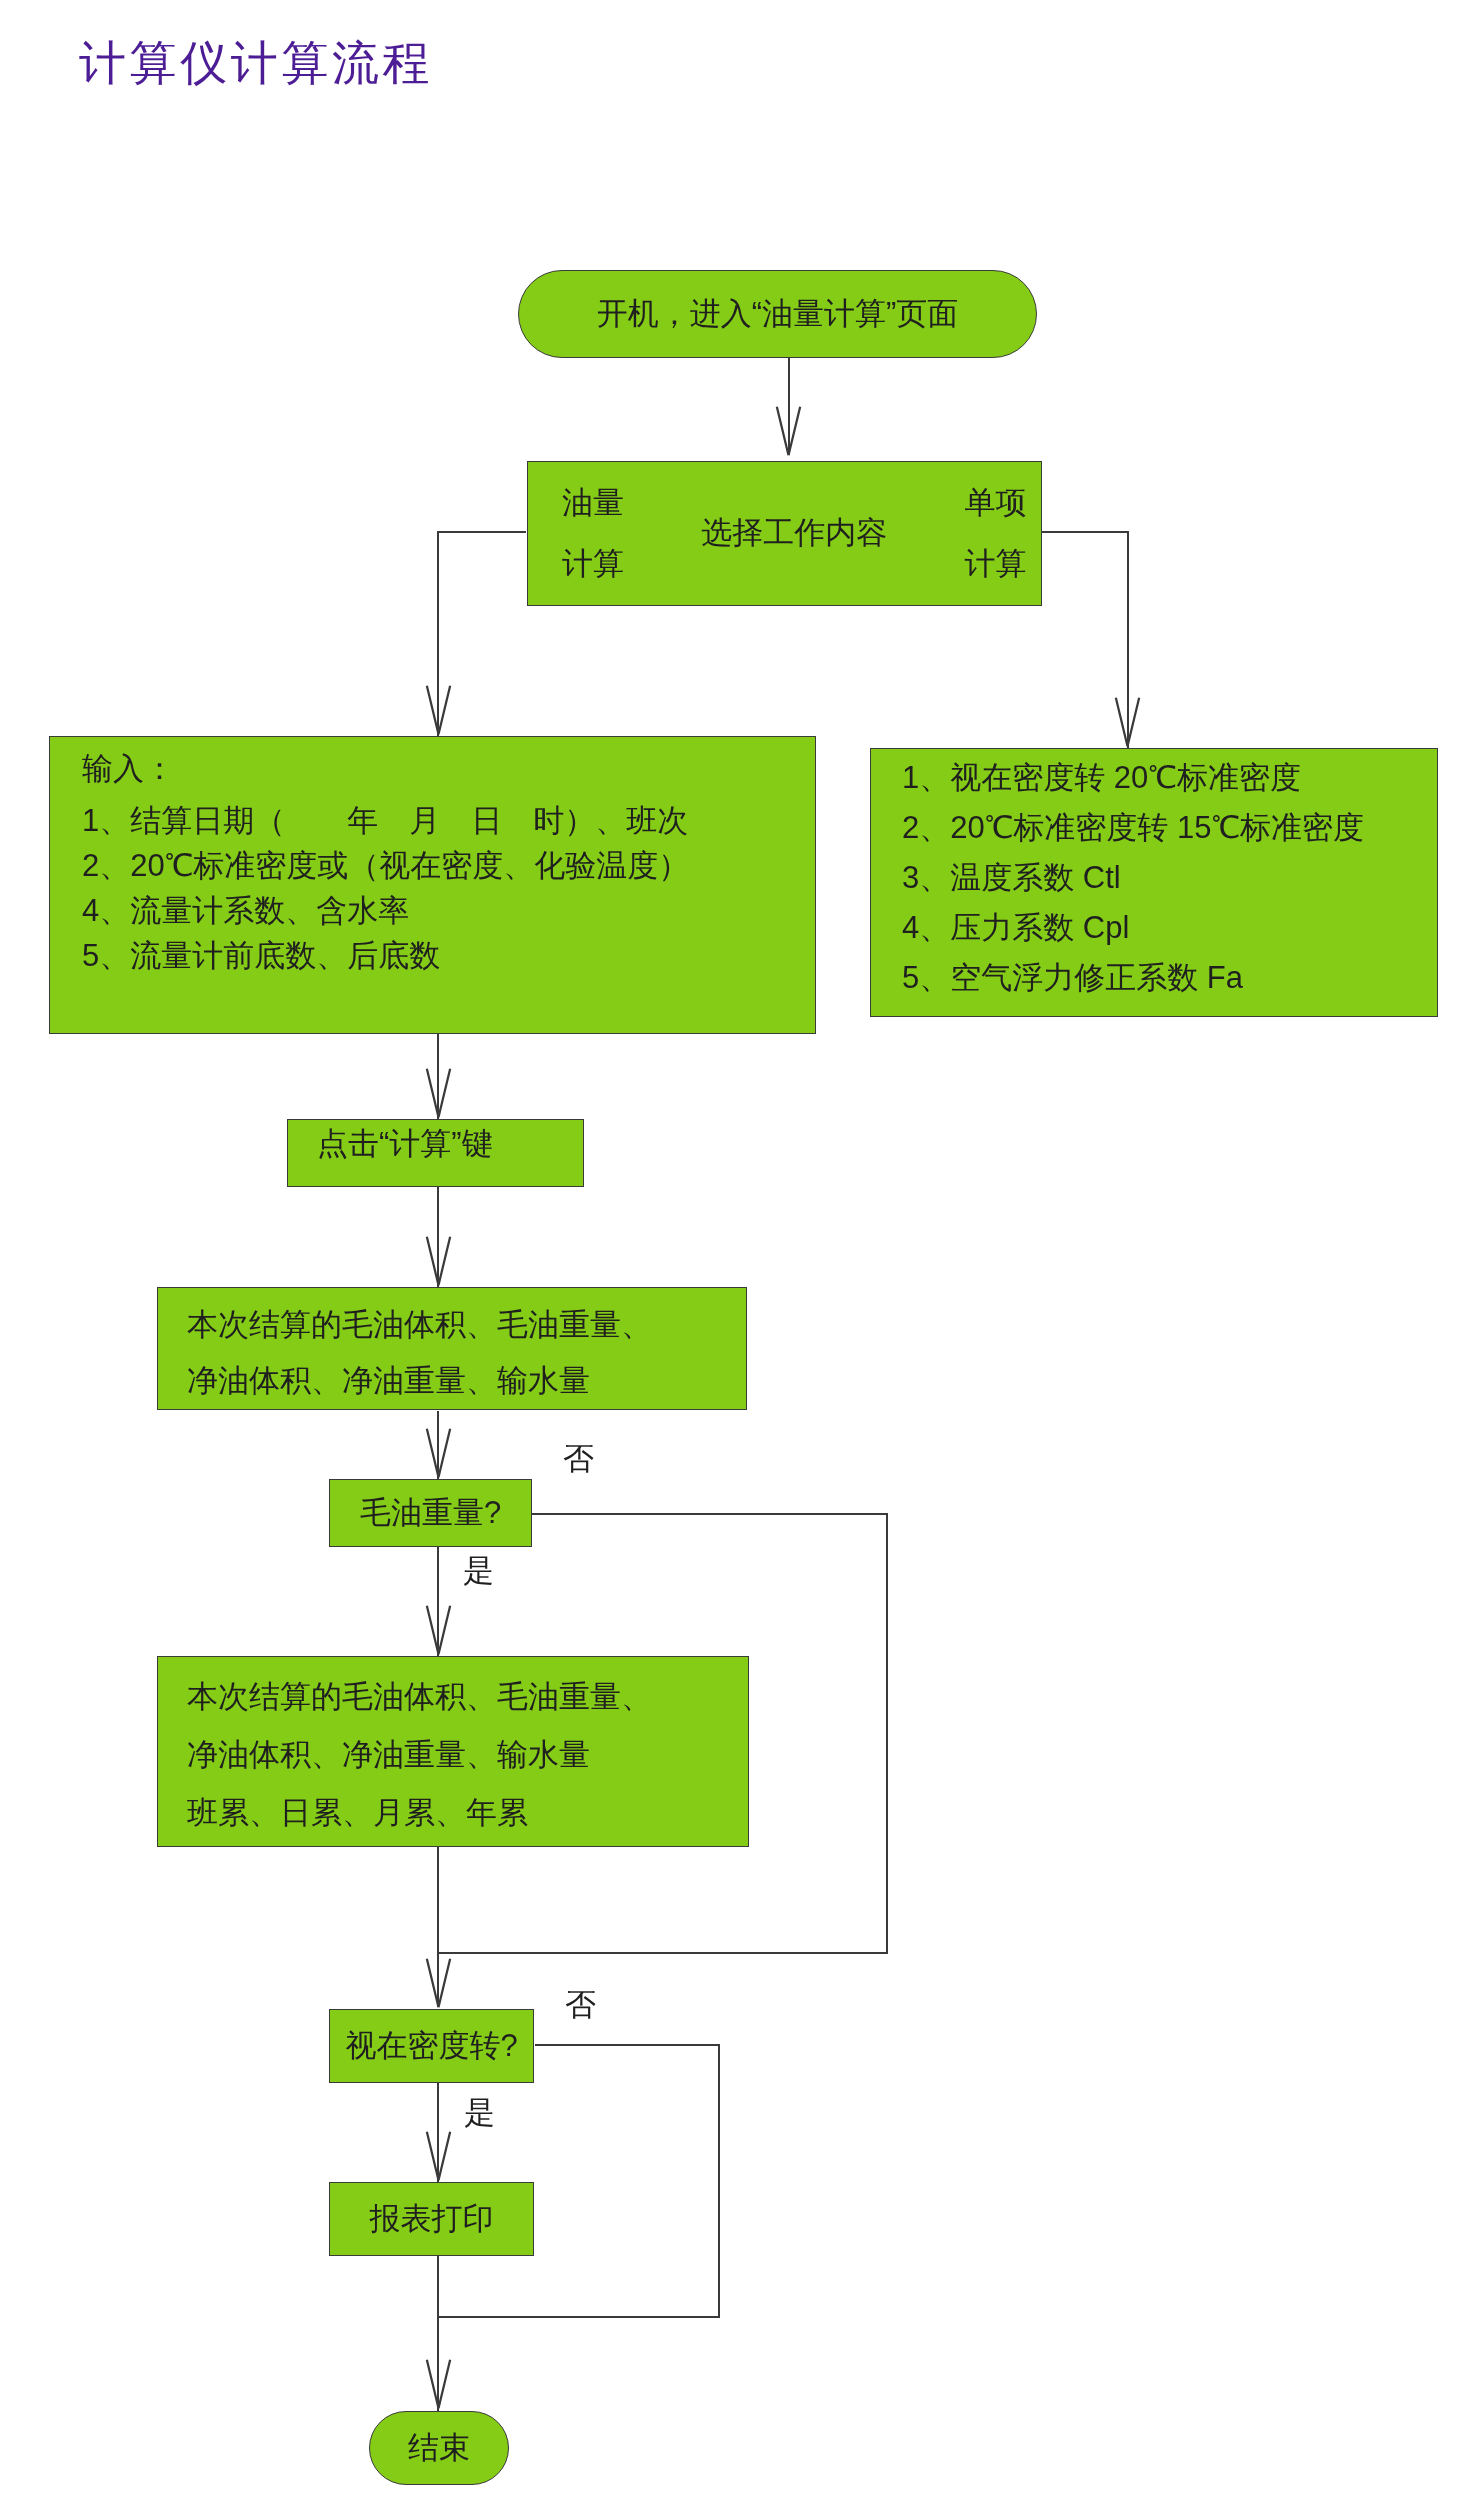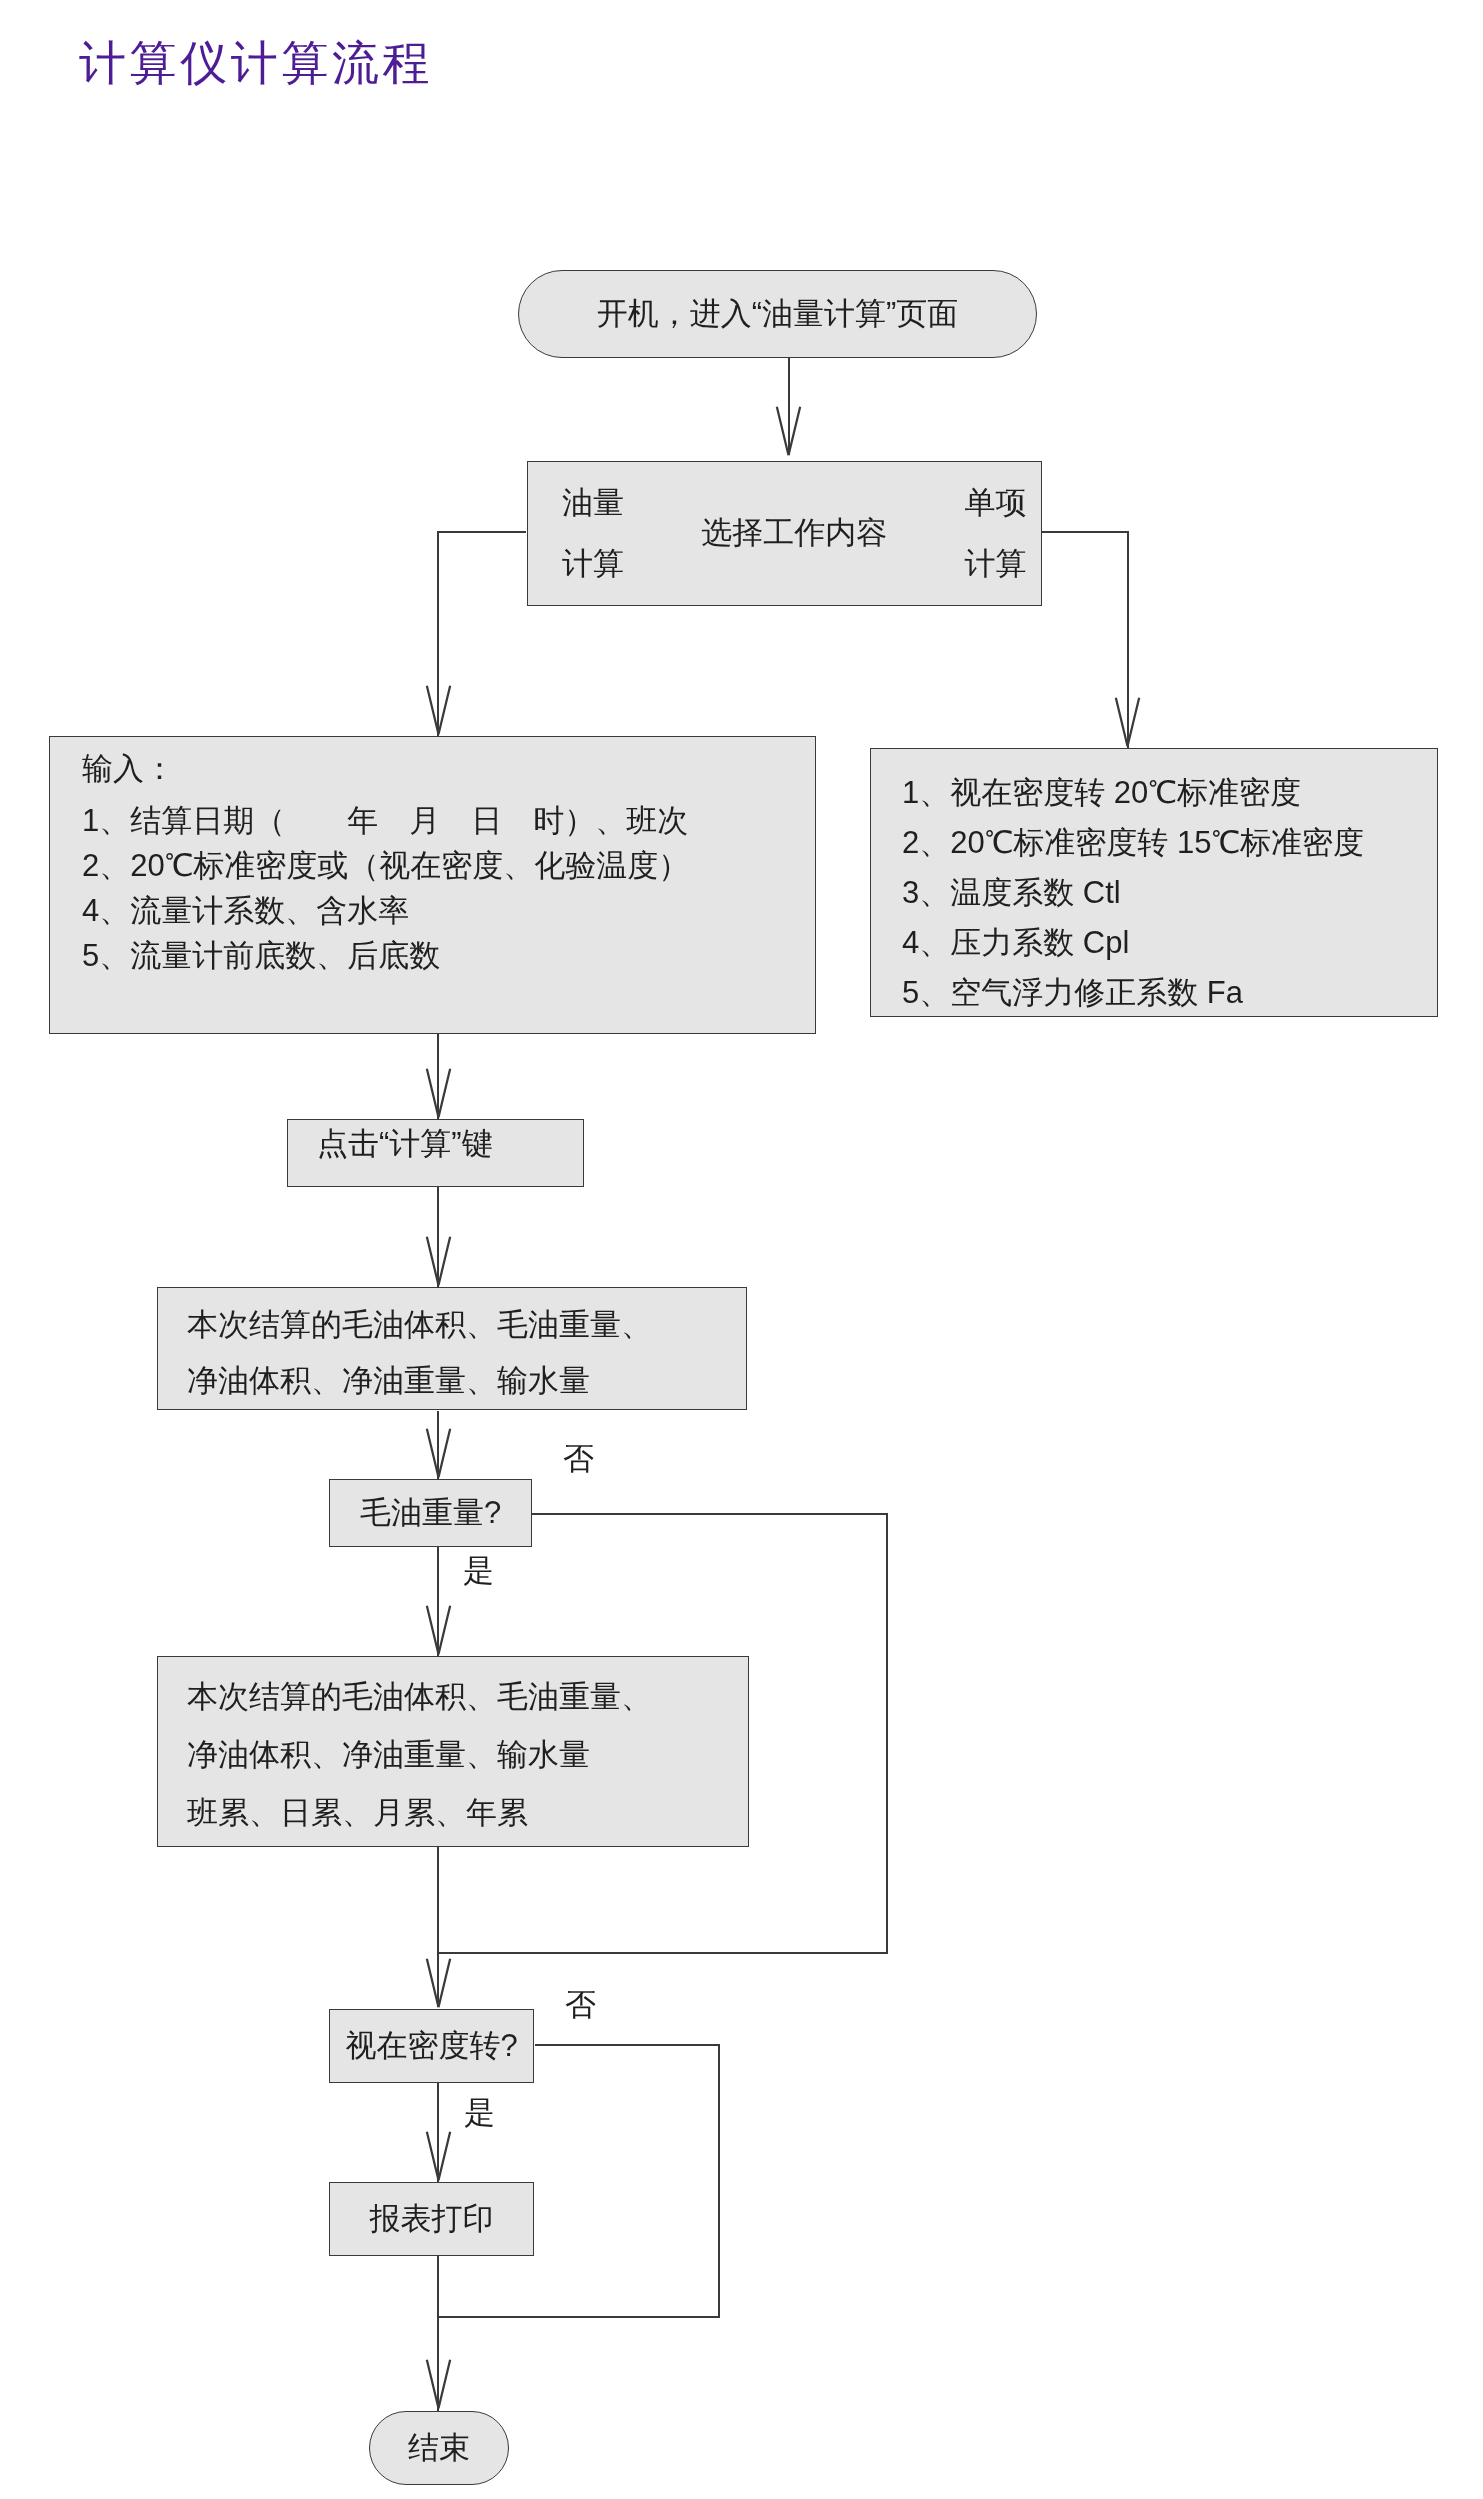--- a/index.html
+++ b/index.html
@@ -16,21 +16,21 @@
     position:absolute;
     left:79px; top:32px;
     font-family:"Liberation Serif", serif;
     font-size:47px;
     letter-spacing:3.6px;
     color:#4c1d95;
   }
   .node{
     position:absolute;
     border:1.8px solid #3a3a3a;
-    background:#e5e5e5;
+    background:#84cc16;
     box-sizing:border-box;
     font-size:31px;
     line-height:1.25;
   }
   .oval{ border-radius:54px; display:flex; align-items:center; justify-content:center; }
   .centered{ display:flex; align-items:center; justify-content:center; }
   .hline,.vline{ position:absolute; background:#3a3a3a; }
   .hline{ height:1.8px; }
   .vline{ width:1.8px; }
   .arrow{ position:absolute; width:29px; height:52px; }
@@ -39,21 +39,21 @@
     display:flex; width:100%; height:100%;
     align-items:center; justify-content:space-between;
     box-sizing:border-box;
     padding:0 14.4px 0 34px;
   }
   .side-opt{ display:flex; flex-direction:column; row-gap:22px; text-align:left; }
   .list-box .ln{ white-space:pre; }
   .input-box{ padding:9px 0 0 32px; }
   .input-box .ln{ line-height:45px; }
   .input-box .ln:first-child{ margin-bottom:7.2px; }
-  .single-box{ padding:19px 0 0 31px; }
+  .single-box{ padding:4px 0 0 31px; }
   .single-box .ln{ line-height:50px; }
   .res1-box{ padding:9px 0 0 29px; }
   .res1-box .ln{ line-height:56px; }
   .res2-box{ padding:10.8px 0 0 29px; }
   .res2-box .ln{ line-height:58px; }
   .click-box{ padding:5.4px 0 0 29px; }
 </style>
 </head>
 <body>
 

